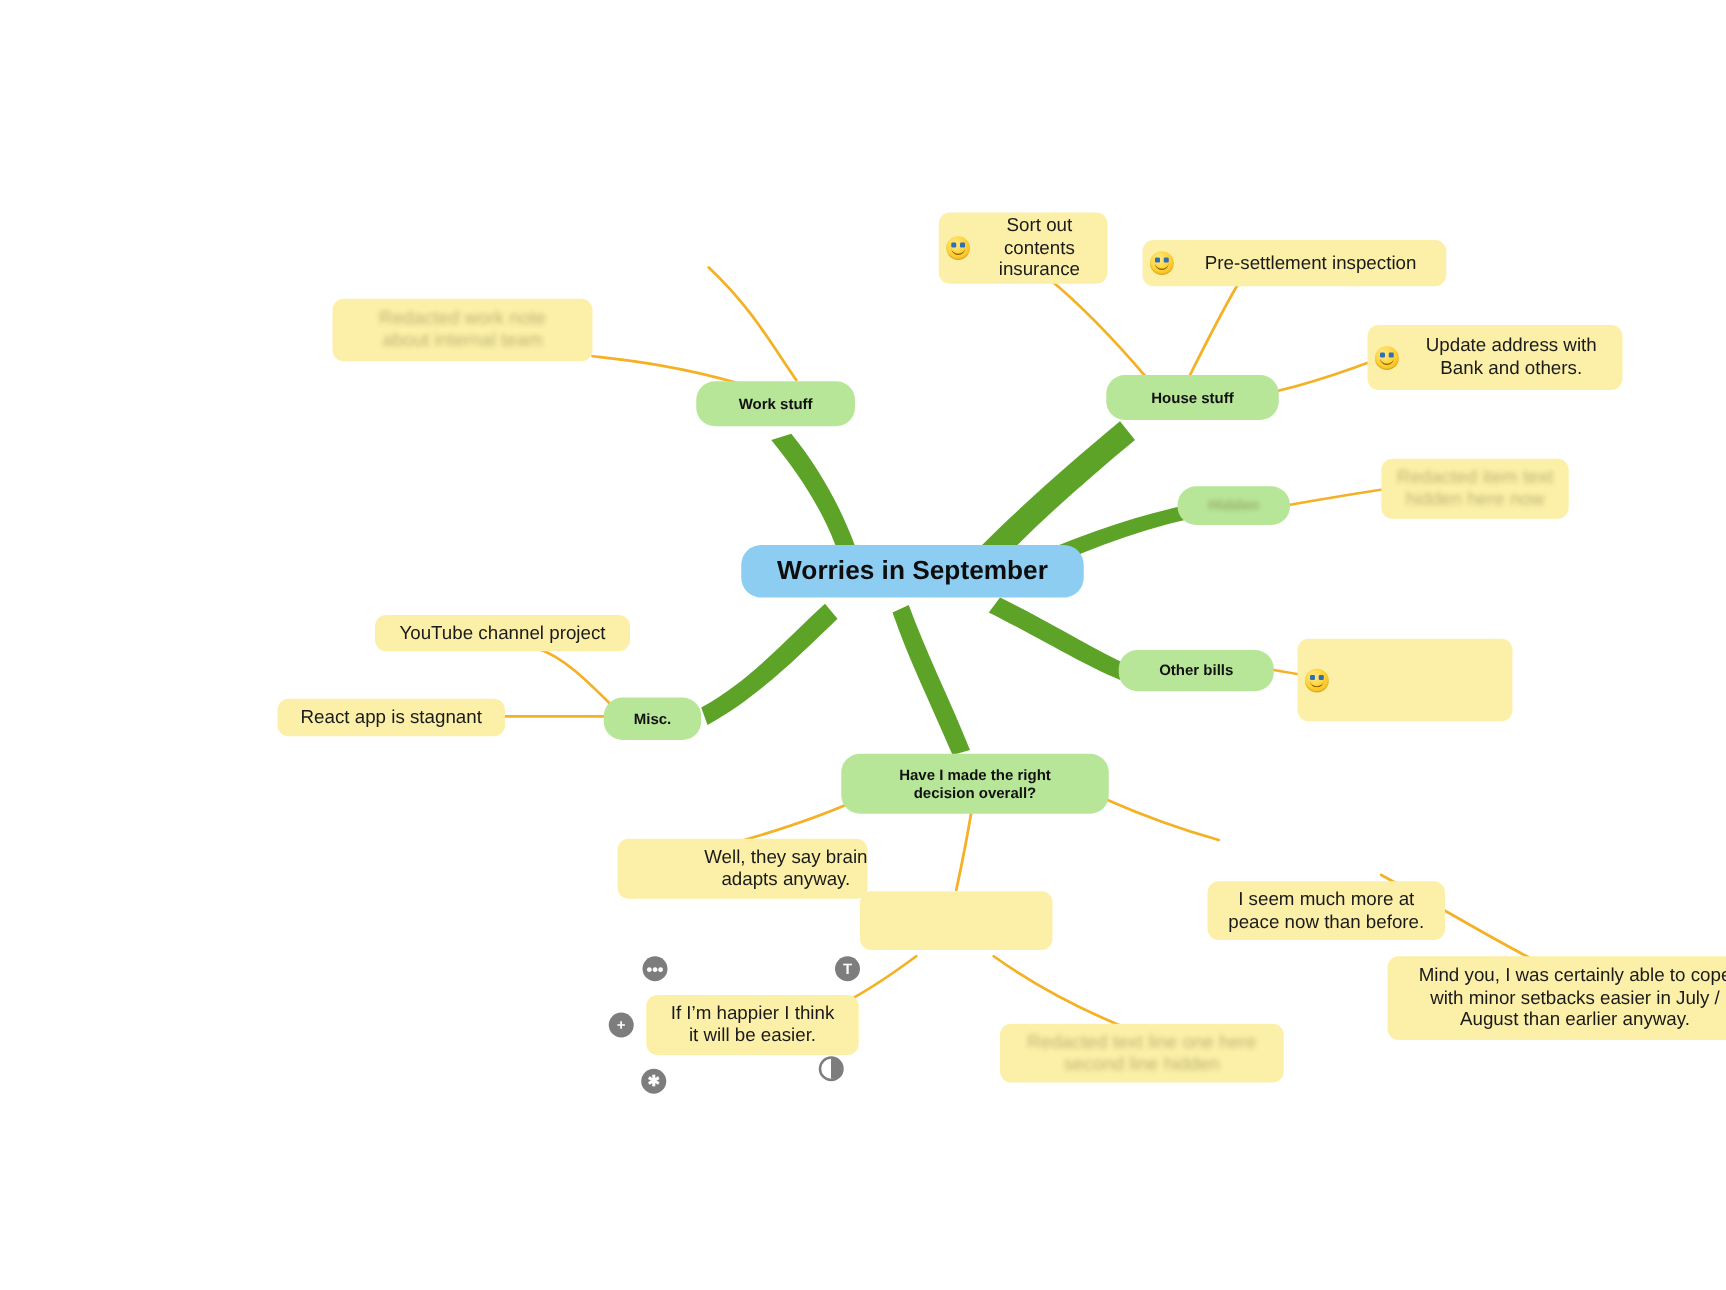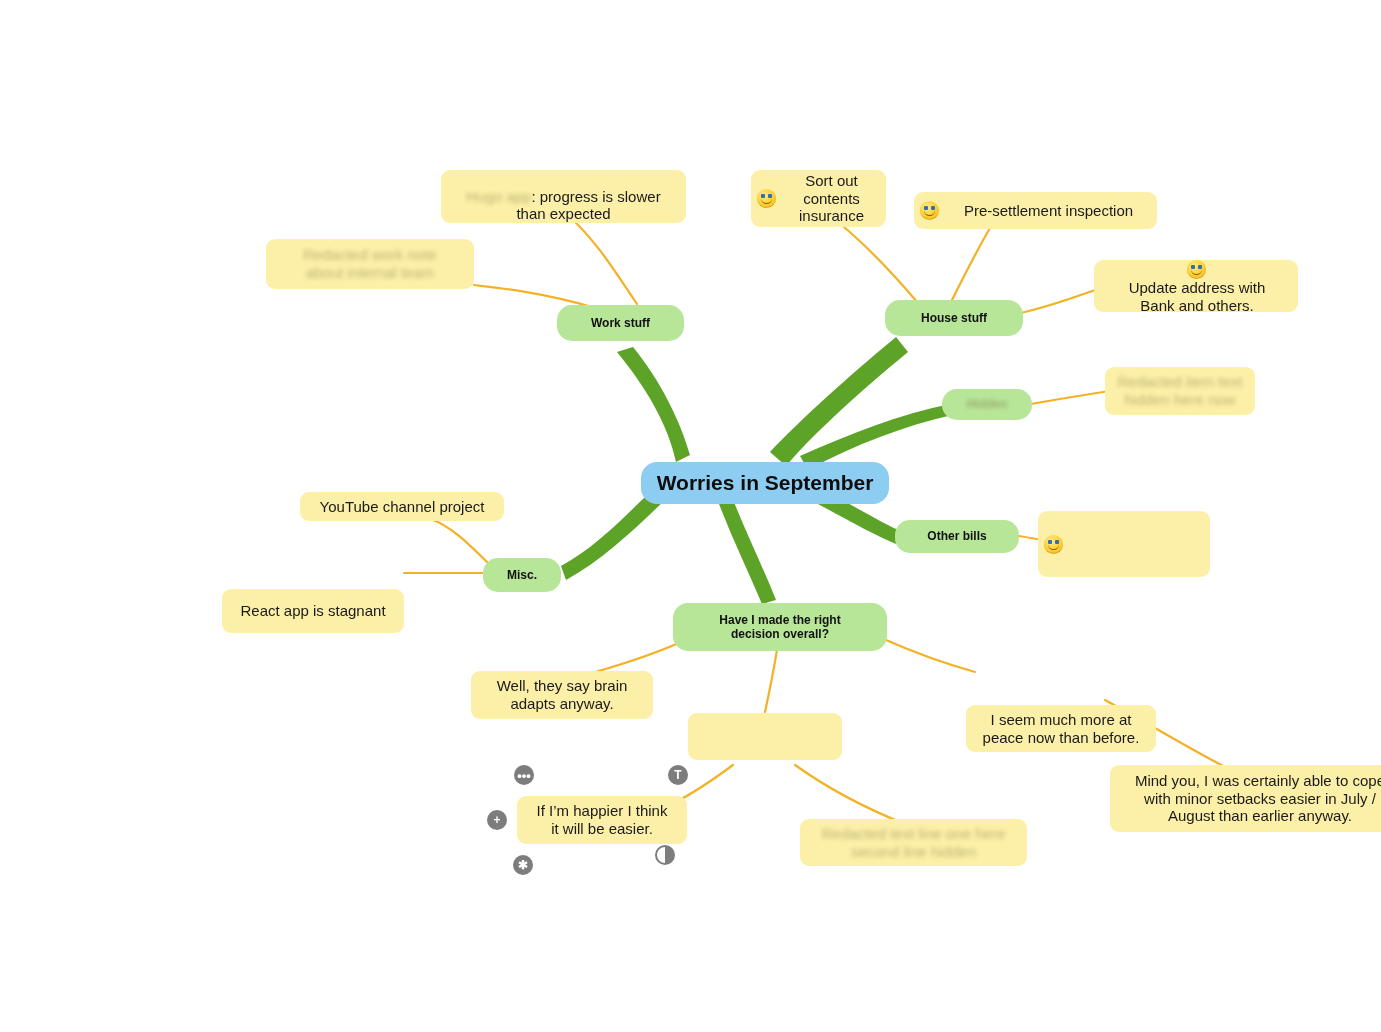--- a/index.html
+++ b/index.html
@@ -176,34 +176,28 @@
       <path d="M 777 650 C 772 680 768 698 765 712"></path>
       <path d="M 886 640 C 920 655 950 665 975 672"></path>
 
       <path d="M 733 765 C 710 782 690 795 672 804"></path>
       <path d="M 795 765 C 830 790 870 810 905 824"></path>
 
       <path d="M 1105 700 C 1160 730 1200 755 1235 772"></path>
     </g>
   </svg>
 
-  <div class="node central" style="left:593px; top:462px; width:248px; height:42px;margin-left:48px;">
+  <div class="node central" style="left:593px; top:436px; width:274px; height:42px;">
     <span class="label">Worries in September</span>
   </div>
 
   <div class="node branch" style="left:557px; top:305px; width:127px; height:36px;">
     <span class="label">Work stuff</span>
   </div>
 
-  <div class="node leaf" style="left:441px; top:170px; width:245px; height:53px;">
-    <span class="label">
-      <span class="redacted">Hugo app</span><span class="clear">: progress is slower
-than expected</span>
-    </span>
-  </div>
 
   <div class="node leaf" style="left:266px; top:239px; width:208px; height:50px;">
     <span class="label redacted">Redacted work note
 about internal team</span>
   </div>
 
   <div class="node branch" style="left:885px; top:300px; width:138px; height:36px;">
     <span class="label">House stuff</span>
   </div>
 
@@ -216,21 +210,21 @@
 insurance</span>
   </div>
 
   <div class="node leaf with-icon" style="left:914px; top:192px; width:243px; height:37px;">
     <span class="smiley">
       <span class="eye l"></span><span class="eye r"></span><span class="mouth"></span>
     </span>
     <span class="label">Pre-settlement inspection</span>
   </div>
 
-  <div class="node leaf with-icon" style="left:1094px; top:260px; width:204px; height:52px;flex-direction:column;">
+  <div class="node leaf with-icon" style="left:1094px; top:260px; width:204px; height:52px;">
     <span class="smiley">
       <span class="eye l"></span><span class="eye r"></span><span class="mouth"></span>
     </span>
     <span class="label">Update address with
 Bank and others.</span>
   </div>
 
   <div class="node branch" style="left:942px; top:389px; width:90px; height:31px;">
     <span class="label redacted">Hidden</span>
   </div>
@@ -251,30 +245,30 @@
   </div>
 
   <div class="node branch" style="left:483px; top:558px; width:78px; height:34px;">
     <span class="label">Misc.</span>
   </div>
 
   <div class="node leaf" style="left:300px; top:492px; width:204px; height:29px;">
     <span class="label">YouTube channel project</span>
   </div>
 
-  <div class="node leaf" style="left:222px; top:589px; width:182px; height:44px;">
+  <div class="node leaf" style="left:222px; top:559px; width:182px; height:30px;">
     <span class="label">React app is stagnant</span>
   </div>
 
   <div class="node branch" style="left:673px; top:603px; width:214px; height:48px;align-items:center;">
     <span class="label">Have I made the right
 decision overall?</span>
   </div>
 
-  <div class="node leaf" style="left:471px; top:671px; width:182px; height:48px;">
+  <div class="node leaf" style="left:494px; top:671px; width:200px; height:48px;justify-content:flex-end;">
     <span class="label">Well, they say brain
 adapts anyway.</span>
   </div>
 
   <div class="node leaf" style="left:688px; top:713px; width:154px; height:47px;">
     <span class="label redacted">&nbsp;</span>
   </div>
 
   <div class="node leaf" style="left:517px; top:796px; width:170px; height:48px;">
     <span class="label">If I’m happier I think

